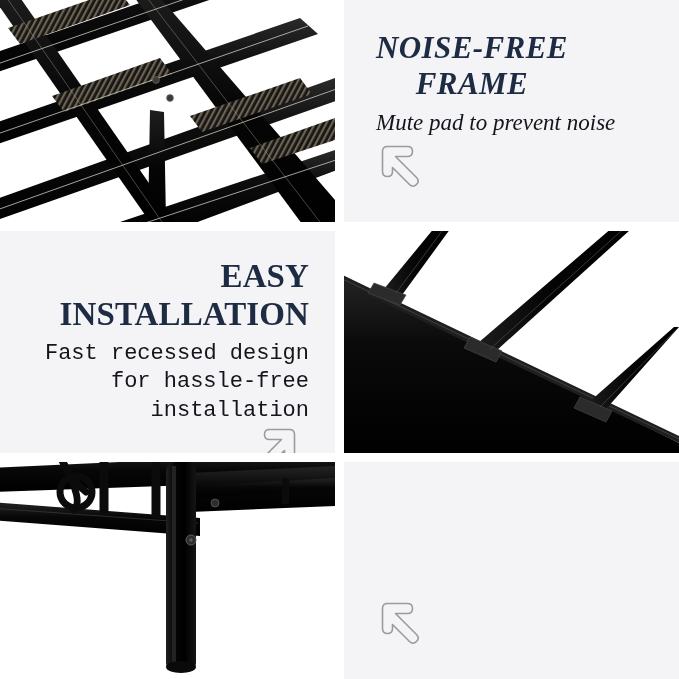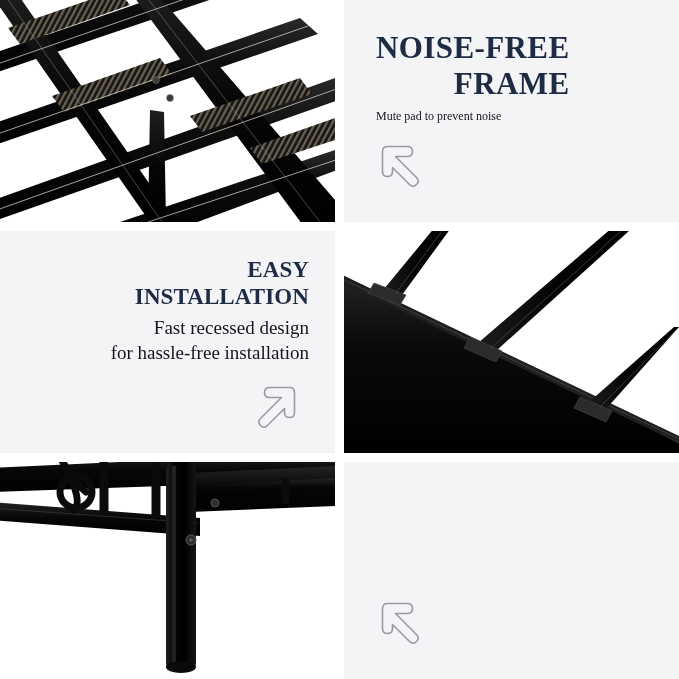--- a/index.html
+++ b/index.html
@@ -44,48 +44,50 @@
     display: flex;
     flex-direction: column;
   }
   .txt-wrap.align-right {
     align-items: flex-end;
     text-align: right;
     padding: 26px 26px 20px 20px;
   }
   .txt-wrap.align-left {
     align-items: flex-start;
-    text-align: right;
+    text-align: center;
+    font-style: italic;
   }
   .heading {
     font-family: "Liberation Serif", "DejaVu Serif", serif;
     font-weight: bold;
     color: #1d2b43;
     font-size: 31px;
     line-height: 1.16;
     letter-spacing: 0.4px;
     margin: 0;
     white-space: pre-line;
   }
   .heading.tight {
-    font-size: 23px;
+    font-size: 33px;
     letter-spacing: 0.1px;
   }
   .subtext {
     font-family: "Liberation Serif", "DejaVu Serif", serif;
     font-weight: normal;
     color: #13151c;
-    font-size: 12px;
+    font-size: 23px;
     line-height: 1.34;
     margin: 6px 0 0 0;
     white-space: pre-line;
   }
   .subtext.small {
-    font-size: 19px;
+    font-size: 22px;
     line-height: 1.3;
+    font-family: Liberation Mono, monospace;
   }
   .arrow-slot {
     margin-top: auto;
     display: flex;
   }
   .arrow-slot.right {
     justify-content: flex-end;
     padding-right: 8px;
     padding-bottom: 2px;
   }

